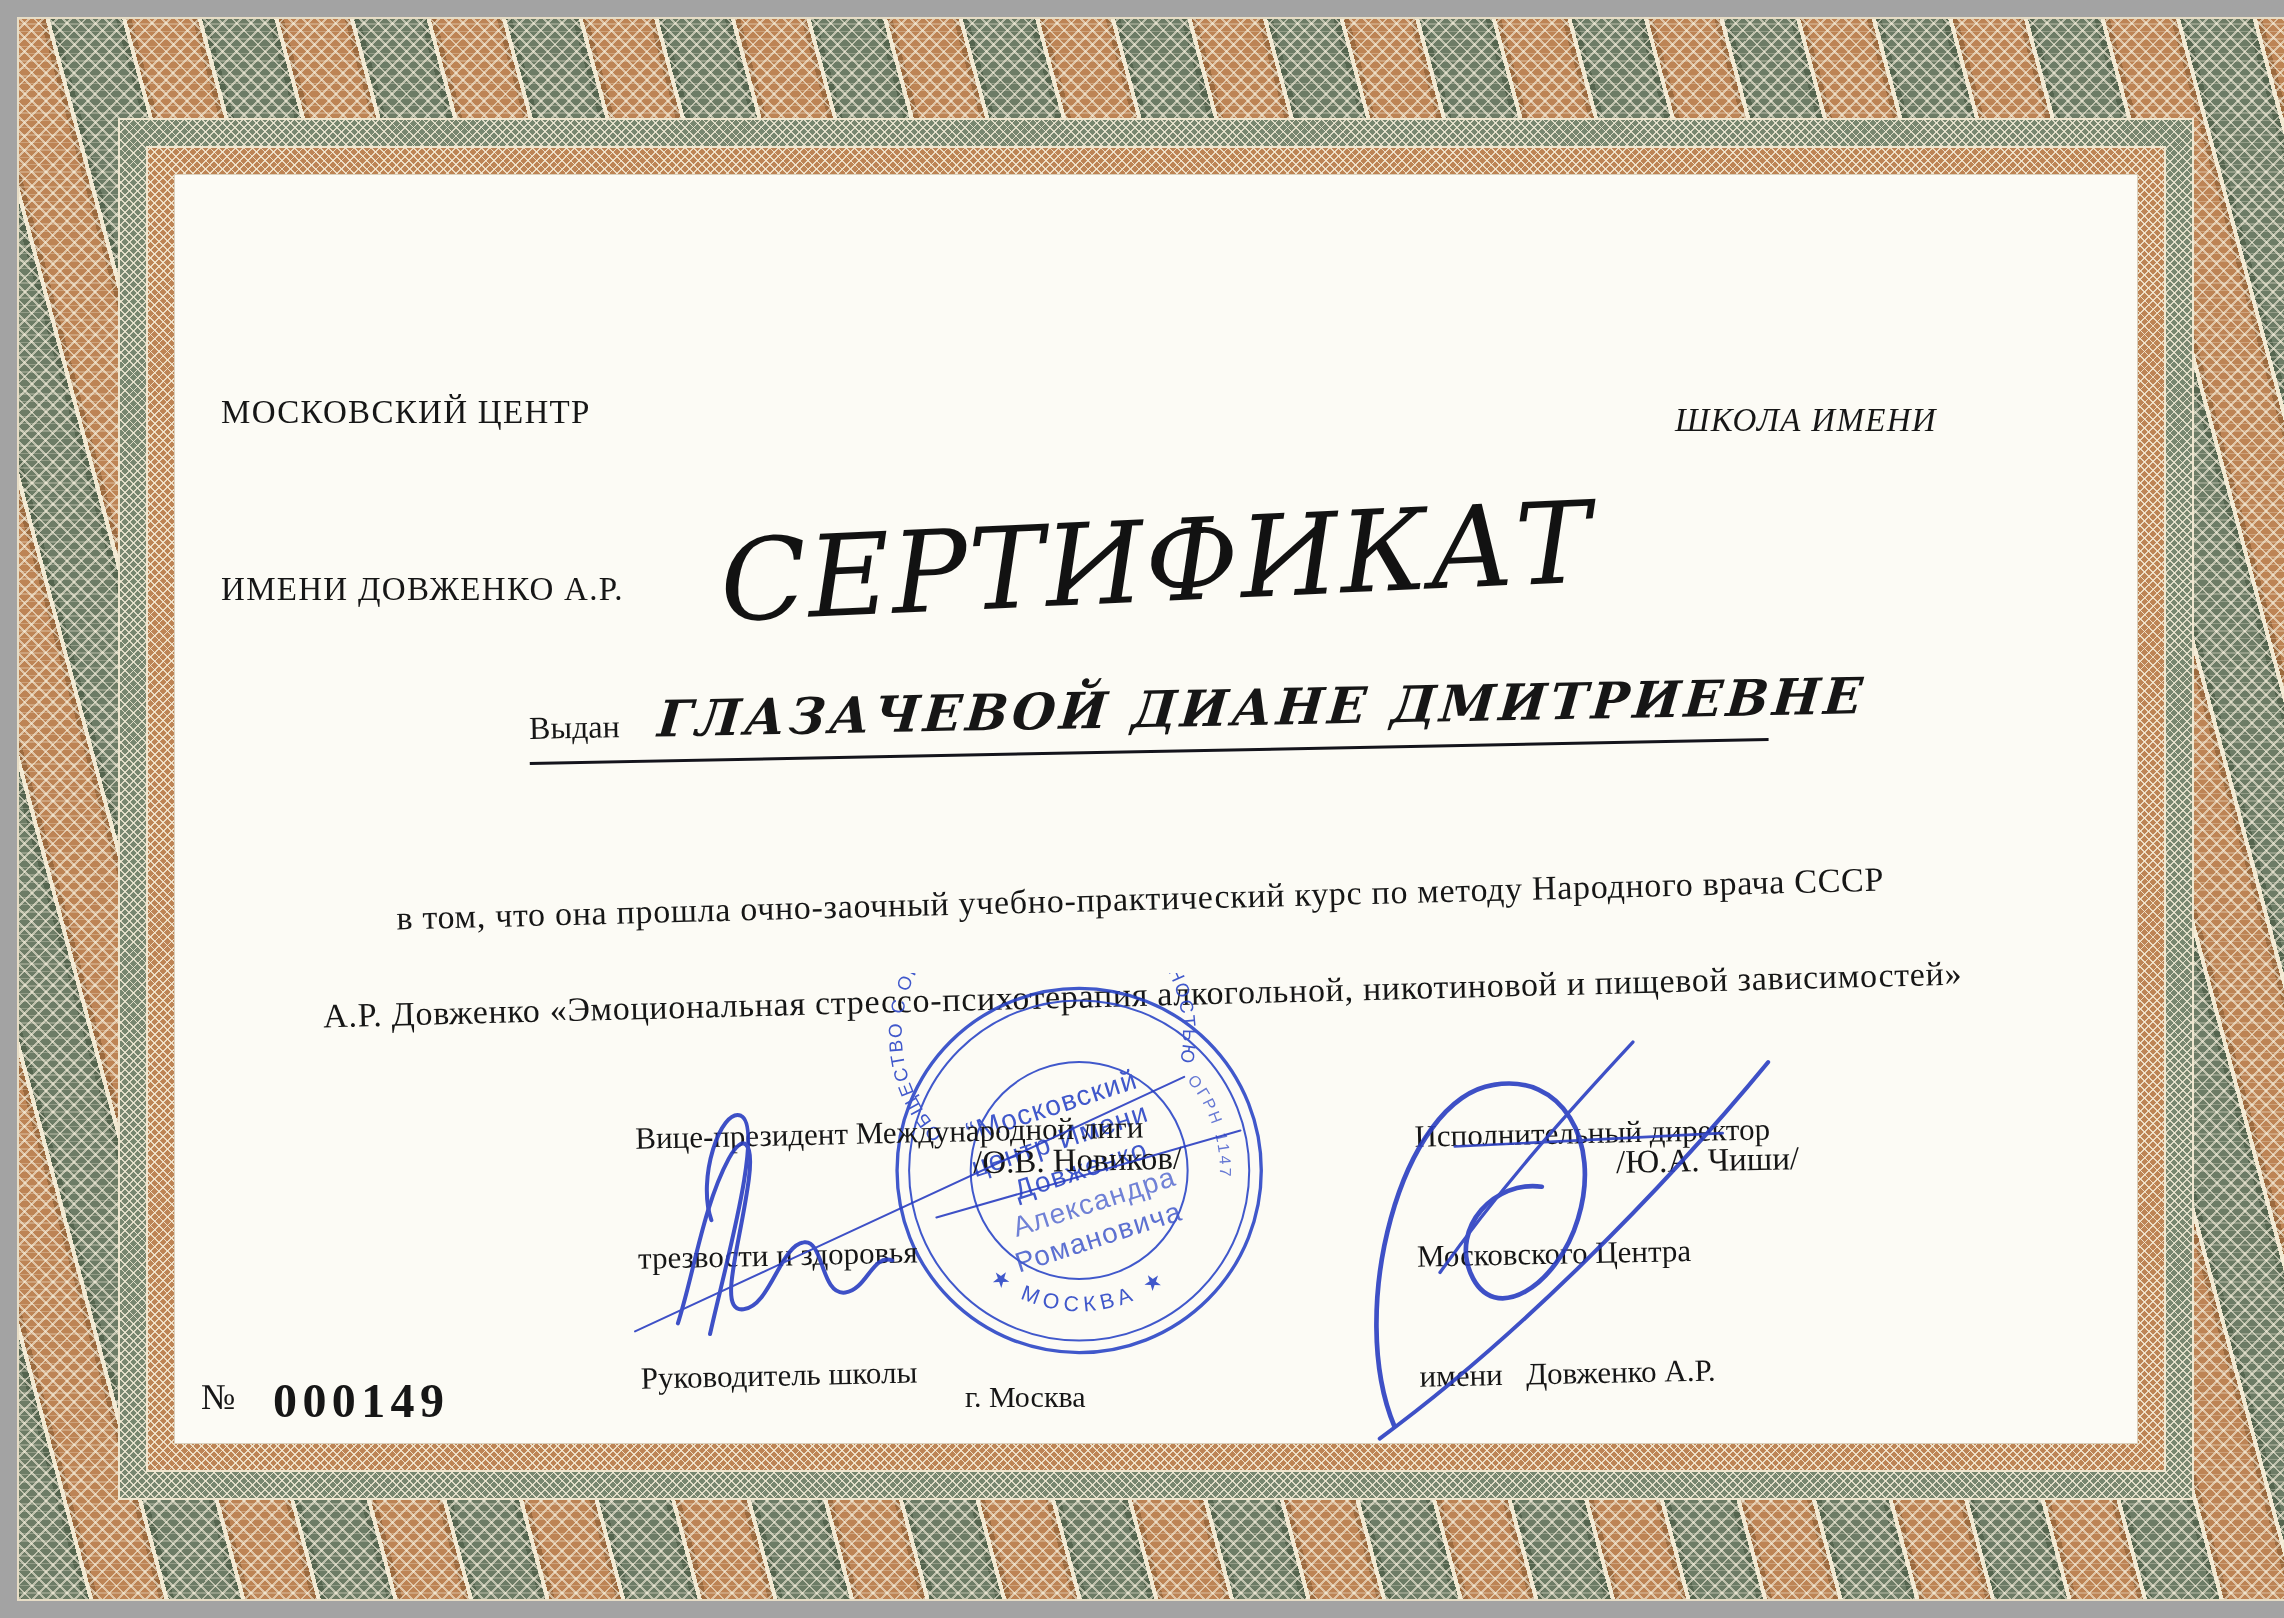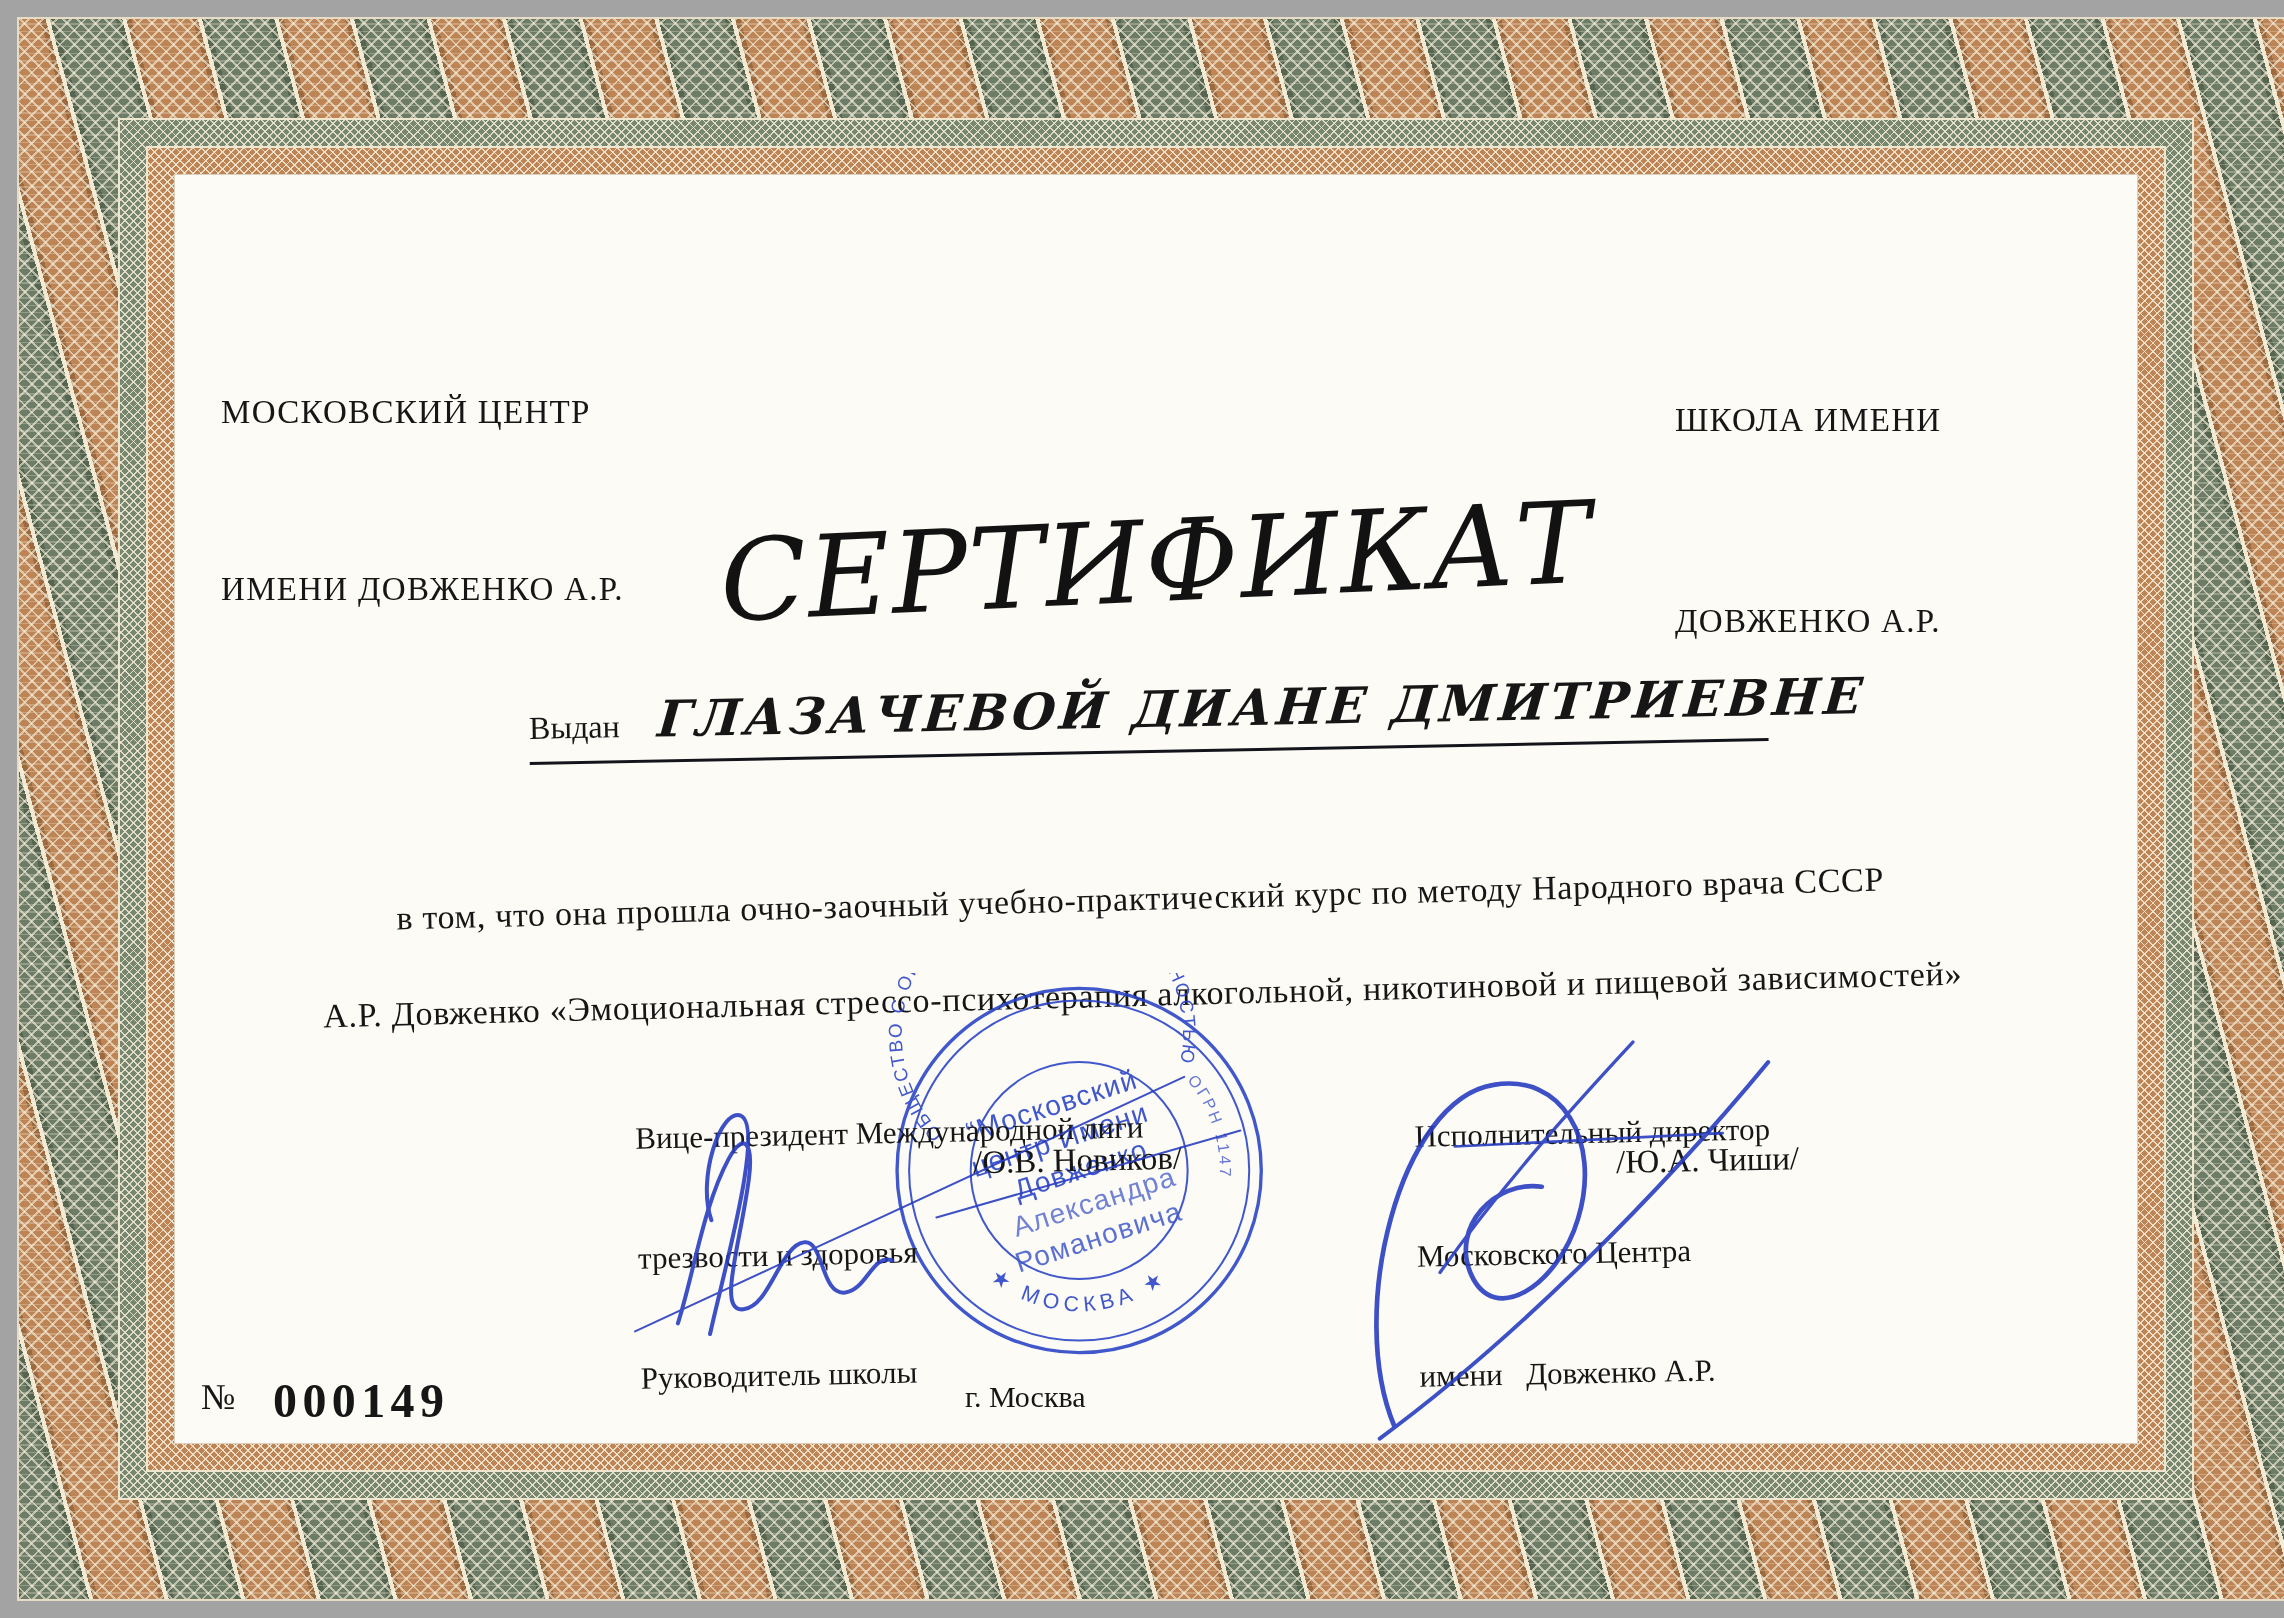--- a/index.html
+++ b/index.html
@@ -36,21 +36,21 @@
       repeating-linear-gradient(-45deg, rgba(244,235,214,.85) 0 1.3px, rgba(0,0,0,0) 1.3px 6px),
       linear-gradient(#bd8455,#bd8455);
     border:2.7px solid #efe6cf;
   }
   .paper{
     position:absolute;inset:174px;background:#fcfbf5;border:1.3px solid #d9d0bd;
   }
   
   .abs{position:absolute;}
   .org{font-size:33px;letter-spacing:1.3px;line-height:59px;white-space:pre;}
-  .org.right{line-height:67px;}
+  .org.right{line-height:67px;font-style:italic;}
   .title-wrap{left:0;right:0;top:496px;text-align:center;transform:rotate(-2.6deg);}
   .title-text{
     font-family:"DejaVu Serif", serif;font-style:italic;font-weight:400;
     font-size:113px;letter-spacing:1.3px;color:#121212;
   }
   .issued-row{
     left:529px;top:680px;width:1239px;transform:rotate(-1.1deg);
     display:flex;align-items:baseline;gap:39px;
     border-bottom:3.3px solid #14141c;padding-bottom:10.7px;
   }
@@ -83,21 +83,20 @@
   <div class="ring-green"></div>
   <div class="ring-tan"></div>
   <div class="paper"></div>
 
   <div class="abs org" style="left:221px;top:265px;">
     <div>МОСКОВСКИЙ ЦЕНТР</div>
     <div>ИМЕНИ ДОВЖЕНКО А.Р.</div>
   </div>
   <div class="abs org right" style="left:1675px;top:253px;">
     <div>ШКОЛА ИМЕНИ</div>
-    <div>ДОВЖЕНКО А.Р.</div>
   </div>
 
   <div class="abs title-wrap">
     <span class="title-text">СЕРТИФИКАТ</span>
   </div>
 
   <div class="abs issued-row">
     <span class="issued-label">Выдан</span>
     <span class="recipient">ГЛАЗАЧЕВОЙ ДИАНЕ ДМИТРИЕВНЕ</span>
   </div>

